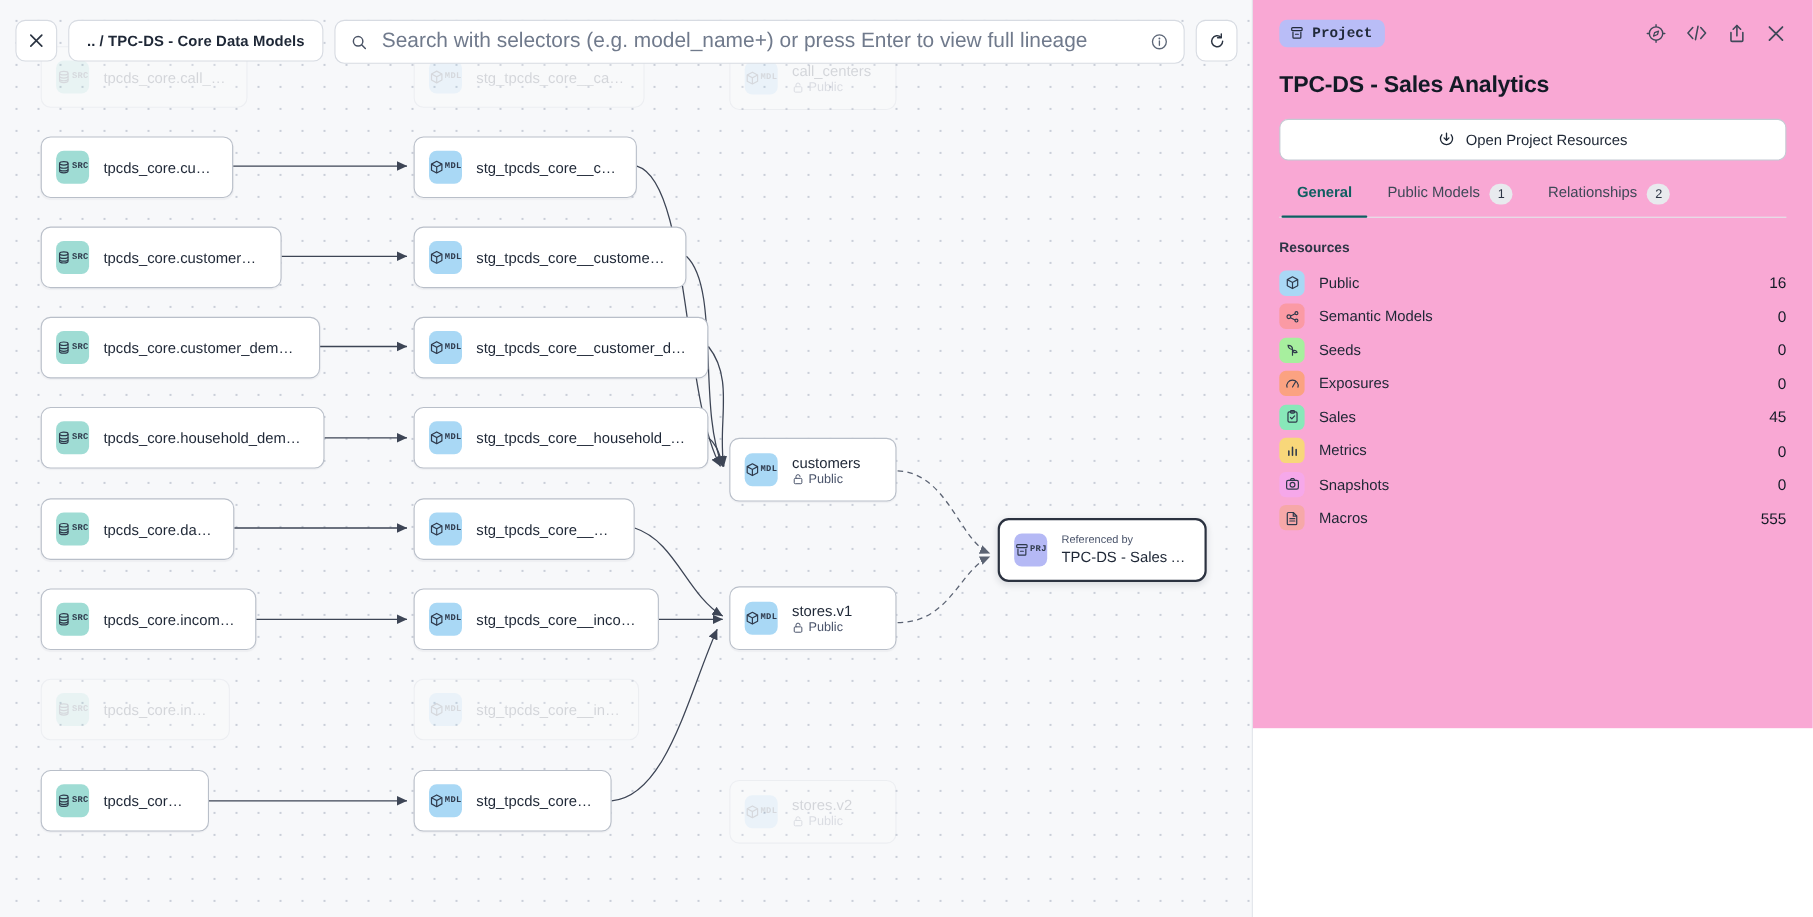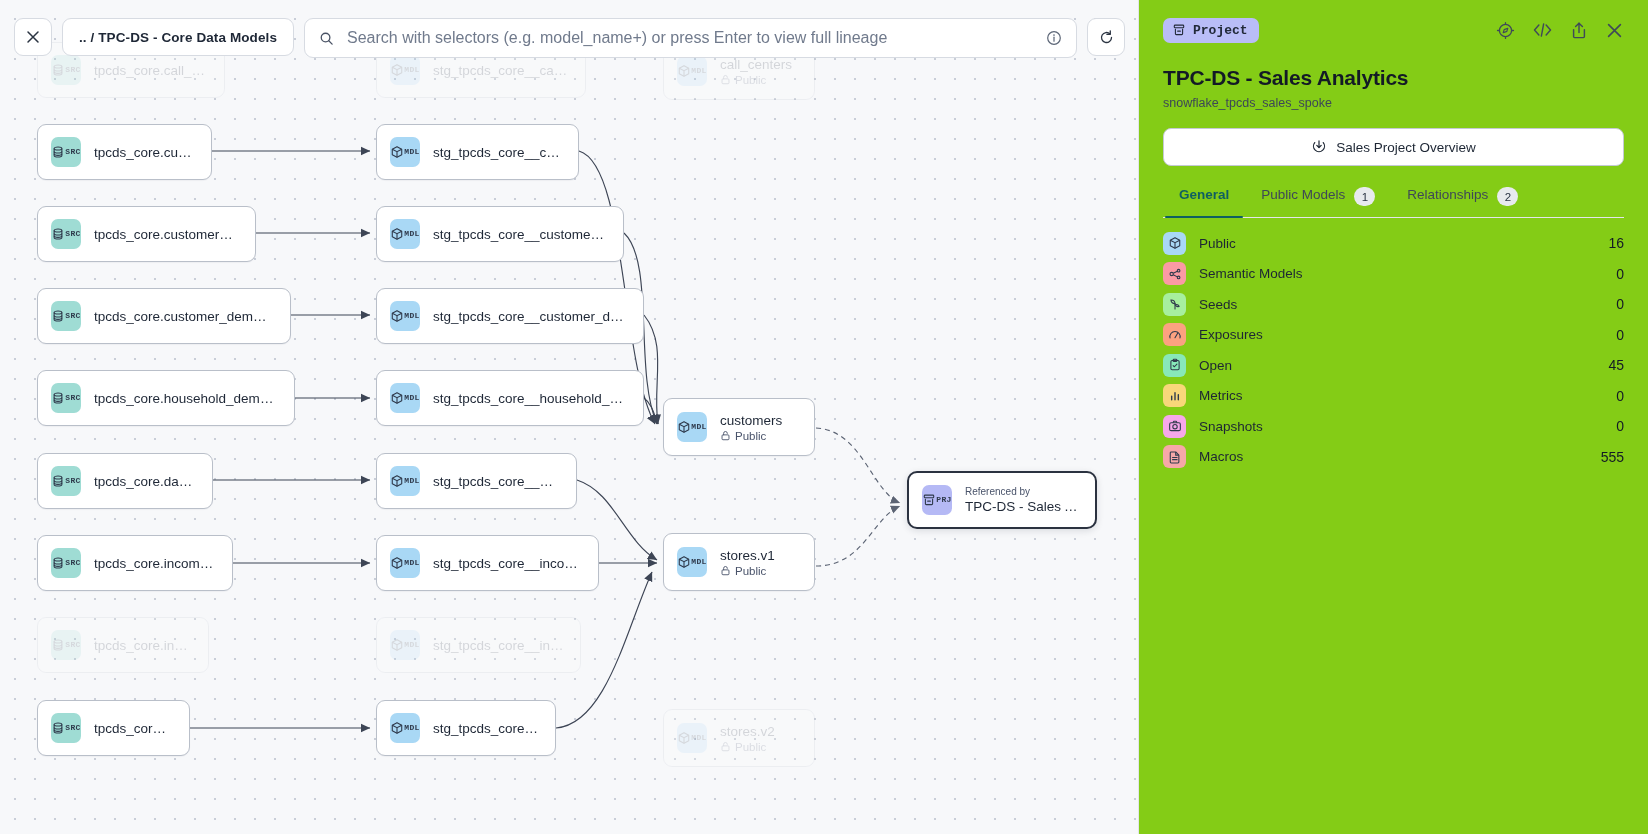--- a/index.html
+++ b/index.html
@@ -39,21 +39,21 @@
   #breadcrumb-btn {
     padding: 0 16px; font-size: 13.5px; font-weight: 600; color: #1e2736;
     letter-spacing: .1px; white-space: nowrap;
   }
   #search-box {
     flex: 1; height: 40px; background: #fff; border: 1px solid #d7dbe2;
     border-radius: 9px; display: flex; align-items: center; padding: 0 14px; gap: 11px;
     min-width: 0; cursor: text;
   }
   #search-input {
-    border: 0; outline: 0; flex: 1; font-size: 16px; color: #3b82f6;
+    border: 0; outline: 0; flex: 1; font-size: 19px; color: #3b82f6;
     font-family: "Liberation Sans", sans-serif; background: transparent; min-width: 0;
   }
   #search-input::placeholder { color: #707a8c; }
   #refresh-btn { width: 38px; }
 
   
   .node {
     position: absolute; background: #fff; border: 1px solid #b9bfc9;
     border-radius: 9px; display: flex; align-items: center; padding: 0 16px 0 13px;
     gap: 13px; z-index: 20; cursor: pointer;
@@ -82,21 +82,21 @@
     font-size: 13.5px; color: #1e2736; white-space: nowrap;
     overflow: hidden; text-overflow: ellipsis;
   }
   .node-sub {
     font-size: 11.5px; color: #49536a; display: flex; align-items: center; gap: 4px;
   }
   .node-kicker { font-size: 10px; color: #49536a; }
 
   
   #panel {
-    width: 509px; height: 834px; background: #84cc16; position: relative;
+    width: 509px; height: 662px; background: #f9a8d4; position: relative;
     padding: 0 24px; flex: none;
   }
   #panel-top { display: flex; align-items: center; height: 56px; padding-top: 4px; }
   #project-chip {
     background: #b9bdf7; color: #222a3a; border-radius: 7px;
     padding: 5px 11px 5px 9px; display: flex; align-items: center; gap: 7px;
     font-size: 13px; font-weight: 700; font-family: "Liberation Mono", monospace;
     cursor: pointer;
   }
   #panel-icons { margin-left: auto; display: flex; align-items: center; gap: 17px; color: #424c5e; }
@@ -582,45 +582,45 @@
         </span>
         <span class="pic">
           <svg width="19" height="19" viewBox="0 0 18 18">
             <path d="M3.4 3.4 L14.6 14.6 M14.6 3.4 L3.4 14.6" stroke="#3f4959" stroke-width="1.5" stroke-linecap="round" fill="none"></path>
           </svg>
         </span>
       </div>
     </div>
 
     <div id="panel-title">TPC-DS - Sales Analytics</div>
-    <div id="panel-subtitle">snowflake_tpcds_sales_spoke</div>
 
     <div id="overview-btn">
       <svg width="16" height="16" viewBox="0 0 18 18">
         <path d="M4.2 4.0 a6.2 6.2 0 1 0 9.6 0" stroke="#1d2634" stroke-width="1.35" fill="none" stroke-linecap="round"></path>
         <path d="M9 2.2 L9 9.4" stroke="#1d2634" stroke-width="1.35" stroke-linecap="round"></path>
         <path d="M6.5 7.1 L9 9.6 L11.5 7.1" stroke="#1d2634" stroke-width="1.35" fill="none" stroke-linecap="round" stroke-linejoin="round"></path>
       </svg>
-      <span>Sales Project Overview</span>
+      <span>Open Project Resources</span>
     </div>
 
     <div id="tabs">
         <div class="tab active">
           <span>General</span>
         </div>
         <div class="tab">
           <span>Public Models</span>
           <span class="cnt">1</span>
         </div>
         <div class="tab">
           <span>Relationships</span>
           <span class="cnt">2</span>
         </div>
       </div>
 
+    <div id="resources-title">Resources</div>
     <div id="res-list">
         <div class="res-row">
           <span class="res-ico" style="background:#a9d8f5">
             <svg width="14" height="14" viewBox="0 0 16 16">
               <path d="M8 1.9 L13.4 4.8 L13.4 11.2 L8 14.1 L2.6 11.2 L2.6 4.8 z" stroke="#2f3a4c" stroke-width="1.25" fill="none" stroke-linejoin="round"></path>
               <path d="M2.6 4.8 L8 7.7 L13.4 4.8 M8 7.7 L8 14.1" stroke="#2f3a4c" stroke-width="1.25" fill="none"></path>
             </svg>
           </span>
           <span class="res-name">Public</span>
           <span class="res-count">16</span>
@@ -659,21 +659,21 @@
           <span class="res-count">0</span>
         </div>
         <div class="res-row">
           <span class="res-ico" style="background:#88e8b9">
             <svg width="14" height="14" viewBox="0 0 16 16">
               <rect x="3.3" y="2.8" width="9.4" height="10.6" rx="1.4" stroke="#2f3a4c" stroke-width="1.25" fill="none"></rect>
               <rect x="5.9" y="1.5" width="4.2" height="2.5" rx=".9" stroke="#2f3a4c" stroke-width="1.25" fill="none"></rect>
               <path d="M5.9 8.6 L7.3 10 L10.2 6.9" stroke="#2f3a4c" stroke-width="1.25" fill="none" stroke-linecap="round" stroke-linejoin="round"></path>
             </svg>
           </span>
-          <span class="res-name">Open</span>
+          <span class="res-name">Sales</span>
           <span class="res-count">45</span>
         </div>
         <div class="res-row">
           <span class="res-ico" style="background:#f8d77a">
             <svg width="14" height="14" viewBox="0 0 16 16">
               <path d="M4.2 12.4 L4.2 8.1 M8 12.4 L8 4.2 M11.8 12.4 L11.8 6.4" stroke="#2f3a4c" stroke-width="1.6" stroke-linecap="round" fill="none"></path>
             </svg>
           </span>
           <span class="res-name">Metrics</span>
           <span class="res-count">0</span>

